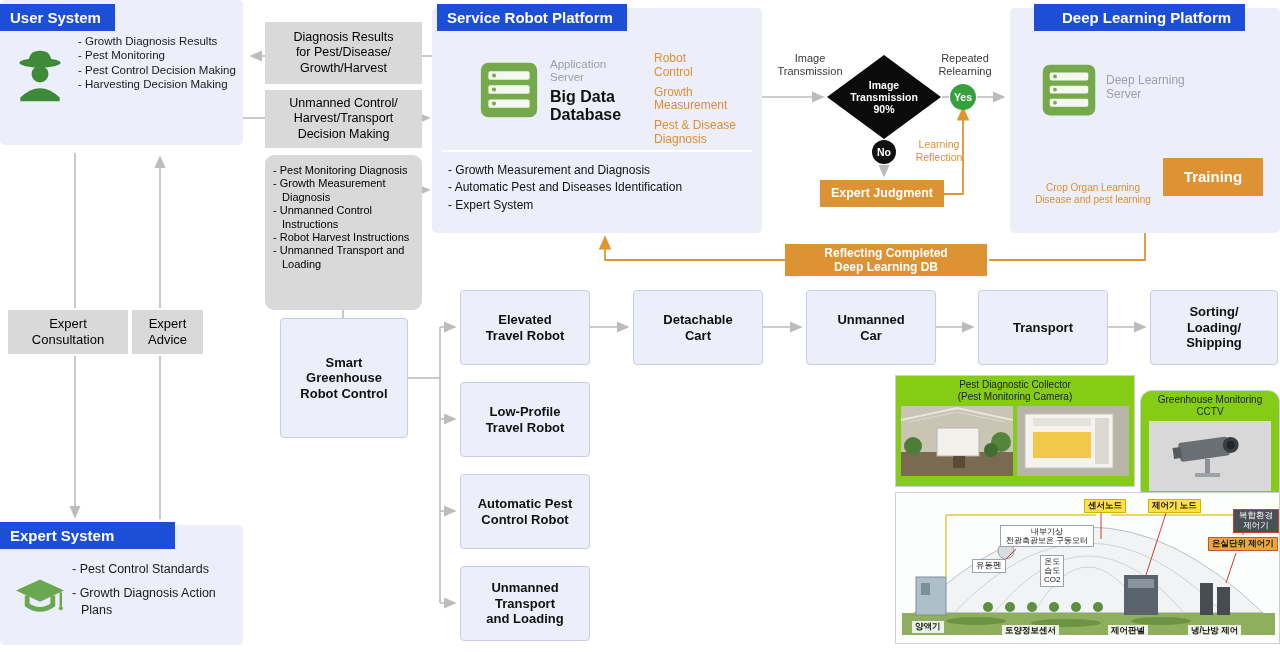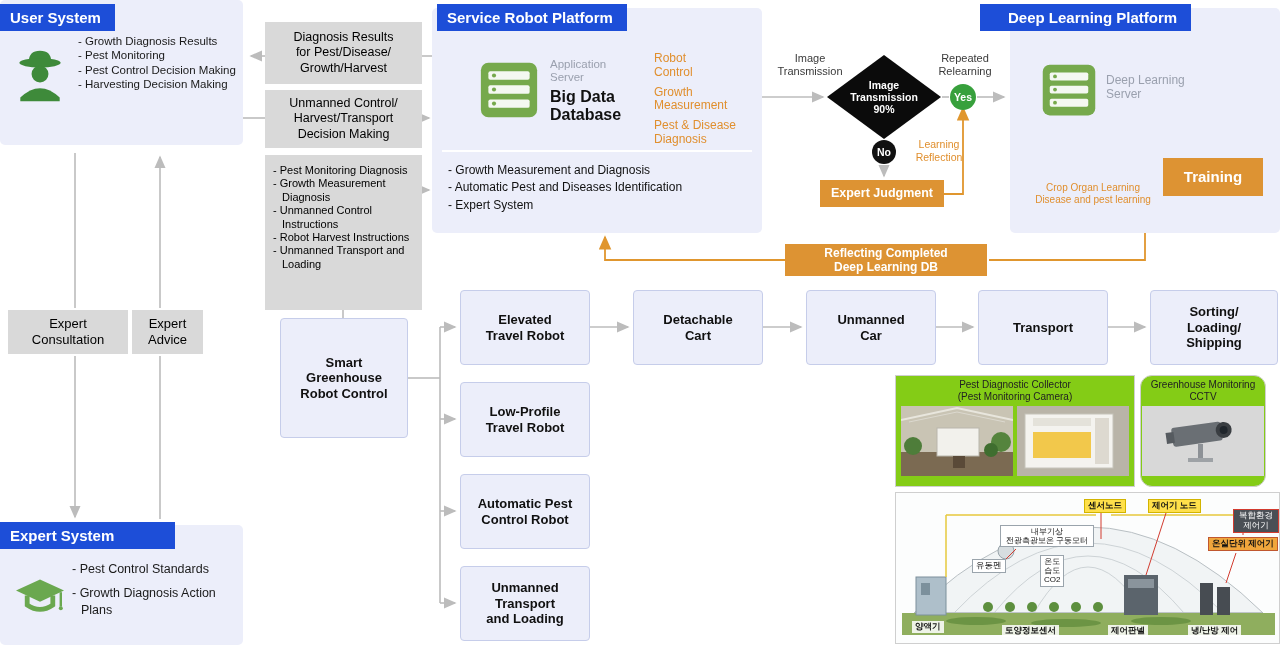--- a/index.html
+++ b/index.html
@@ -3,21 +3,21 @@
 <meta charset="utf-8">
 <style>
   *{margin:0;padding:0;box-sizing:border-box;}
   body{font-family:"Liberation Sans",sans-serif;background:#fff;}
   .canvas{position:relative;width:1280px;height:652px;background:#fff;overflow:hidden;}
   .abs{position:absolute;}
   svg.overlay{position:absolute;left:0;top:0;pointer-events:none;}
   .panel{position:absolute;background:#ecEEfa;background:#eceefa;border-radius:5px;}
   .hdr{position:absolute;background:#1d4ed8;color:#fff;font-weight:bold;font-size:15px;line-height:27px;height:27px;padding:0 14px 0 10px;white-space:nowrap;}
   .graybox{position:absolute;background:#d9d9d9;display:flex;align-items:center;justify-content:center;text-align:center;font-size:12.5px;color:#000;white-space:pre-line;line-height:1.25;padding:4px;}
-  .graybox-left{position:absolute;background:#d9d9d9;font-size:11px;color:#000;line-height:1.22;padding:9px 8px;}
+  .graybox-left{position:absolute;background:#d9d9d9;font-size:11px;color:#000;line-height:1.22;padding:9px 8px;border-radius:9px;}
   .lavbox{position:absolute;background:#eceefa;border:1px solid #c6cdea;border-radius:4px;display:flex;align-items:center;justify-content:center;text-align:center;font-weight:bold;font-size:13px;color:#101010;white-space:pre-line;line-height:1.2;padding:4px;}
   .dashlist > div{padding-left:9px;text-indent:-9px;}
   .dashlist > div::before{content:"- ";}
   .pre{white-space:pre-line;}
   .obox{position:absolute;background:#dd9333;color:#fff;font-weight:bold;display:flex;align-items:center;justify-content:center;text-align:center;white-space:pre-line;line-height:1.2;}
   .diamond{position:absolute;left:827px;top:55px;width:114px;height:84px;background:#0b0b0b;clip-path:polygon(50% 0,100% 50%,50% 100%,0 50%);color:#fff;display:flex;align-items:center;justify-content:center;text-align:center;font-size:10.5px;font-weight:bold;white-space:pre-line;line-height:1.15;}
   .circ{position:absolute;border-radius:50%;color:#fff;font-weight:bold;font-size:10.5px;display:flex;align-items:center;justify-content:center;}
   .flow-label{position:absolute;font-size:11px;color:#3a3a3a;text-align:center;white-space:pre-line;line-height:1.2;}
   .orange-label{position:absolute;font-size:10.5px;color:#e08f2e;text-align:center;white-space:pre-line;line-height:1.2;}
   .gray-cap{position:absolute;color:#9aa0ae;font-size:11.5px;white-space:pre-line;line-height:1.15;}
@@ -196,21 +196,21 @@
         <circle cx="16" cy="31.5" r="2.2" fill="#76a94c"></circle>
         <circle cx="16" cy="46.5" r="2.2" fill="#76a94c"></circle>
       </svg>
     </div>
     <div class="gray-cap pre" style="left:96px;top:66px;font-size:12px;">Deep Learning
 Server</div>
     <div class="orange-label" style="left:8px;top:174px;width:150px;font-size:10px;">Crop Organ Learning
 Disease and pest learning</div>
   </div>
   <div class="obox" style="left:1163px;top:158px;width:100px;height:38px;font-size:15px;">Training</div>
-  <div class="hdr" style="left:980px;top:4px;padding-left:28px;">Deep Learning Platform</div>
+  <div class="hdr" style="left:1034px;top:4px;padding-left:28px;">Deep Learning Platform</div>
 
   <div class="lavbox" style="left:460px;top:290px;width:130px;height:75px;">Elevated
 Travel Robot</div>
   <div class="lavbox" style="left:633px;top:290px;width:130px;height:75px;">Detachable
 Cart</div>
   <div class="lavbox" style="left:806px;top:290px;width:130px;height:75px;">Unmanned
 Car</div>
   <div class="lavbox" style="left:978px;top:290px;width:130px;height:75px;">Transport</div>
   <div class="lavbox" style="left:1150px;top:290px;width:128px;height:75px;">Sorting/
 Loading/
@@ -242,21 +242,21 @@
       <svg width="112" height="70" viewBox="0 0 112 70">
         <rect width="112" height="70" fill="#b9b4a8"></rect>
         <rect x="8" y="8" width="88" height="54" fill="#f4f3ef" stroke="#c6c3ba"></rect>
         <rect x="16" y="26" width="58" height="26" fill="#f2c84b"></rect>
         <rect x="78" y="12" width="14" height="46" fill="#ddd9d0"></rect>
         <rect x="16" y="12" width="58" height="8" fill="#e4e2da"></rect>
       </svg>
     </div>
   </div>
 
-  <div class="media-box" style="left:1140px;top:375px;width:126px;height:112px;border-radius:12px;">
+  <div class="media-box" style="left:1140px;top:390px;width:140px;height:112px;border-radius:12px;">
     <div class="media-cap">Greenhouse Monitoring
 CCTV</div>
     <div style="display:flex;justify-content:center;margin-top:3px;">
       <svg width="122" height="70" viewBox="0 0 122 70">
         <rect width="122" height="70" fill="#d8d8d8"></rect>
         <g transform="rotate(-8 60 28)">
           <rect x="30" y="18" width="50" height="19" rx="3" fill="#6a6f74"></rect>
           <circle cx="82" cy="27" r="8" fill="#3a3e42"></circle>
           <circle cx="82" cy="27" r="4" fill="#20262c"></circle>
           <rect x="24" y="22" width="8" height="11" fill="#565b60"></rect>

